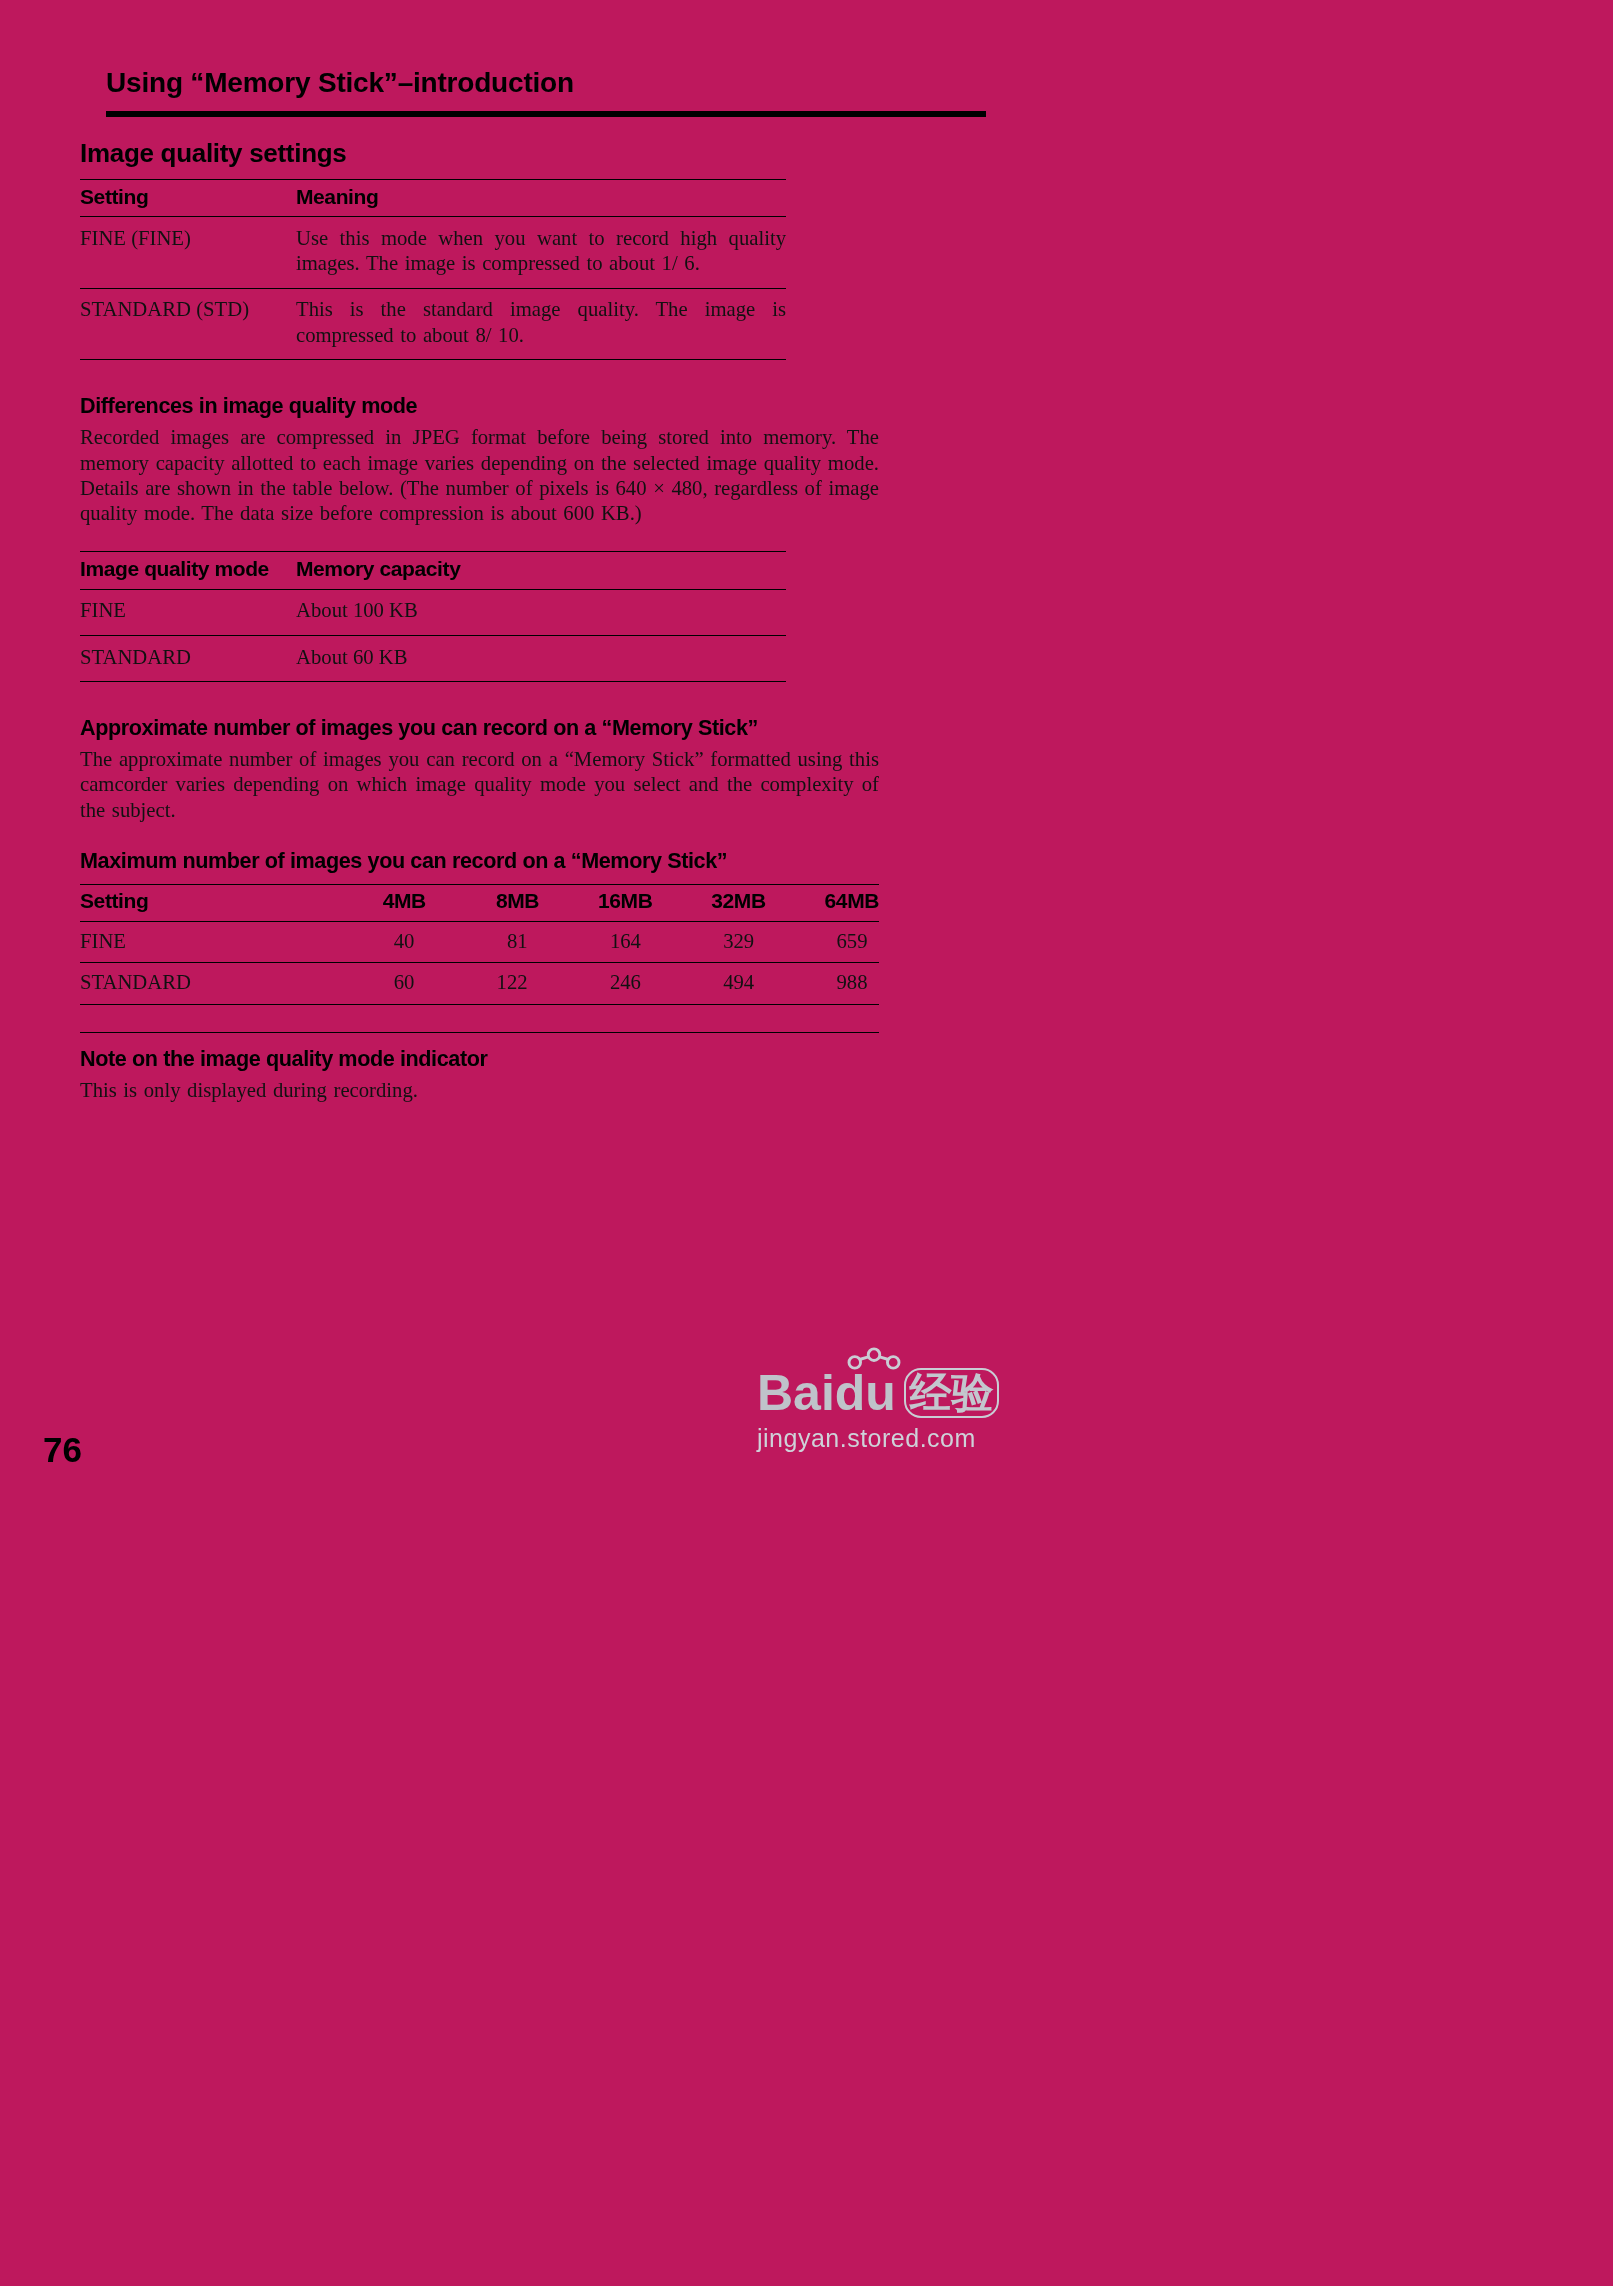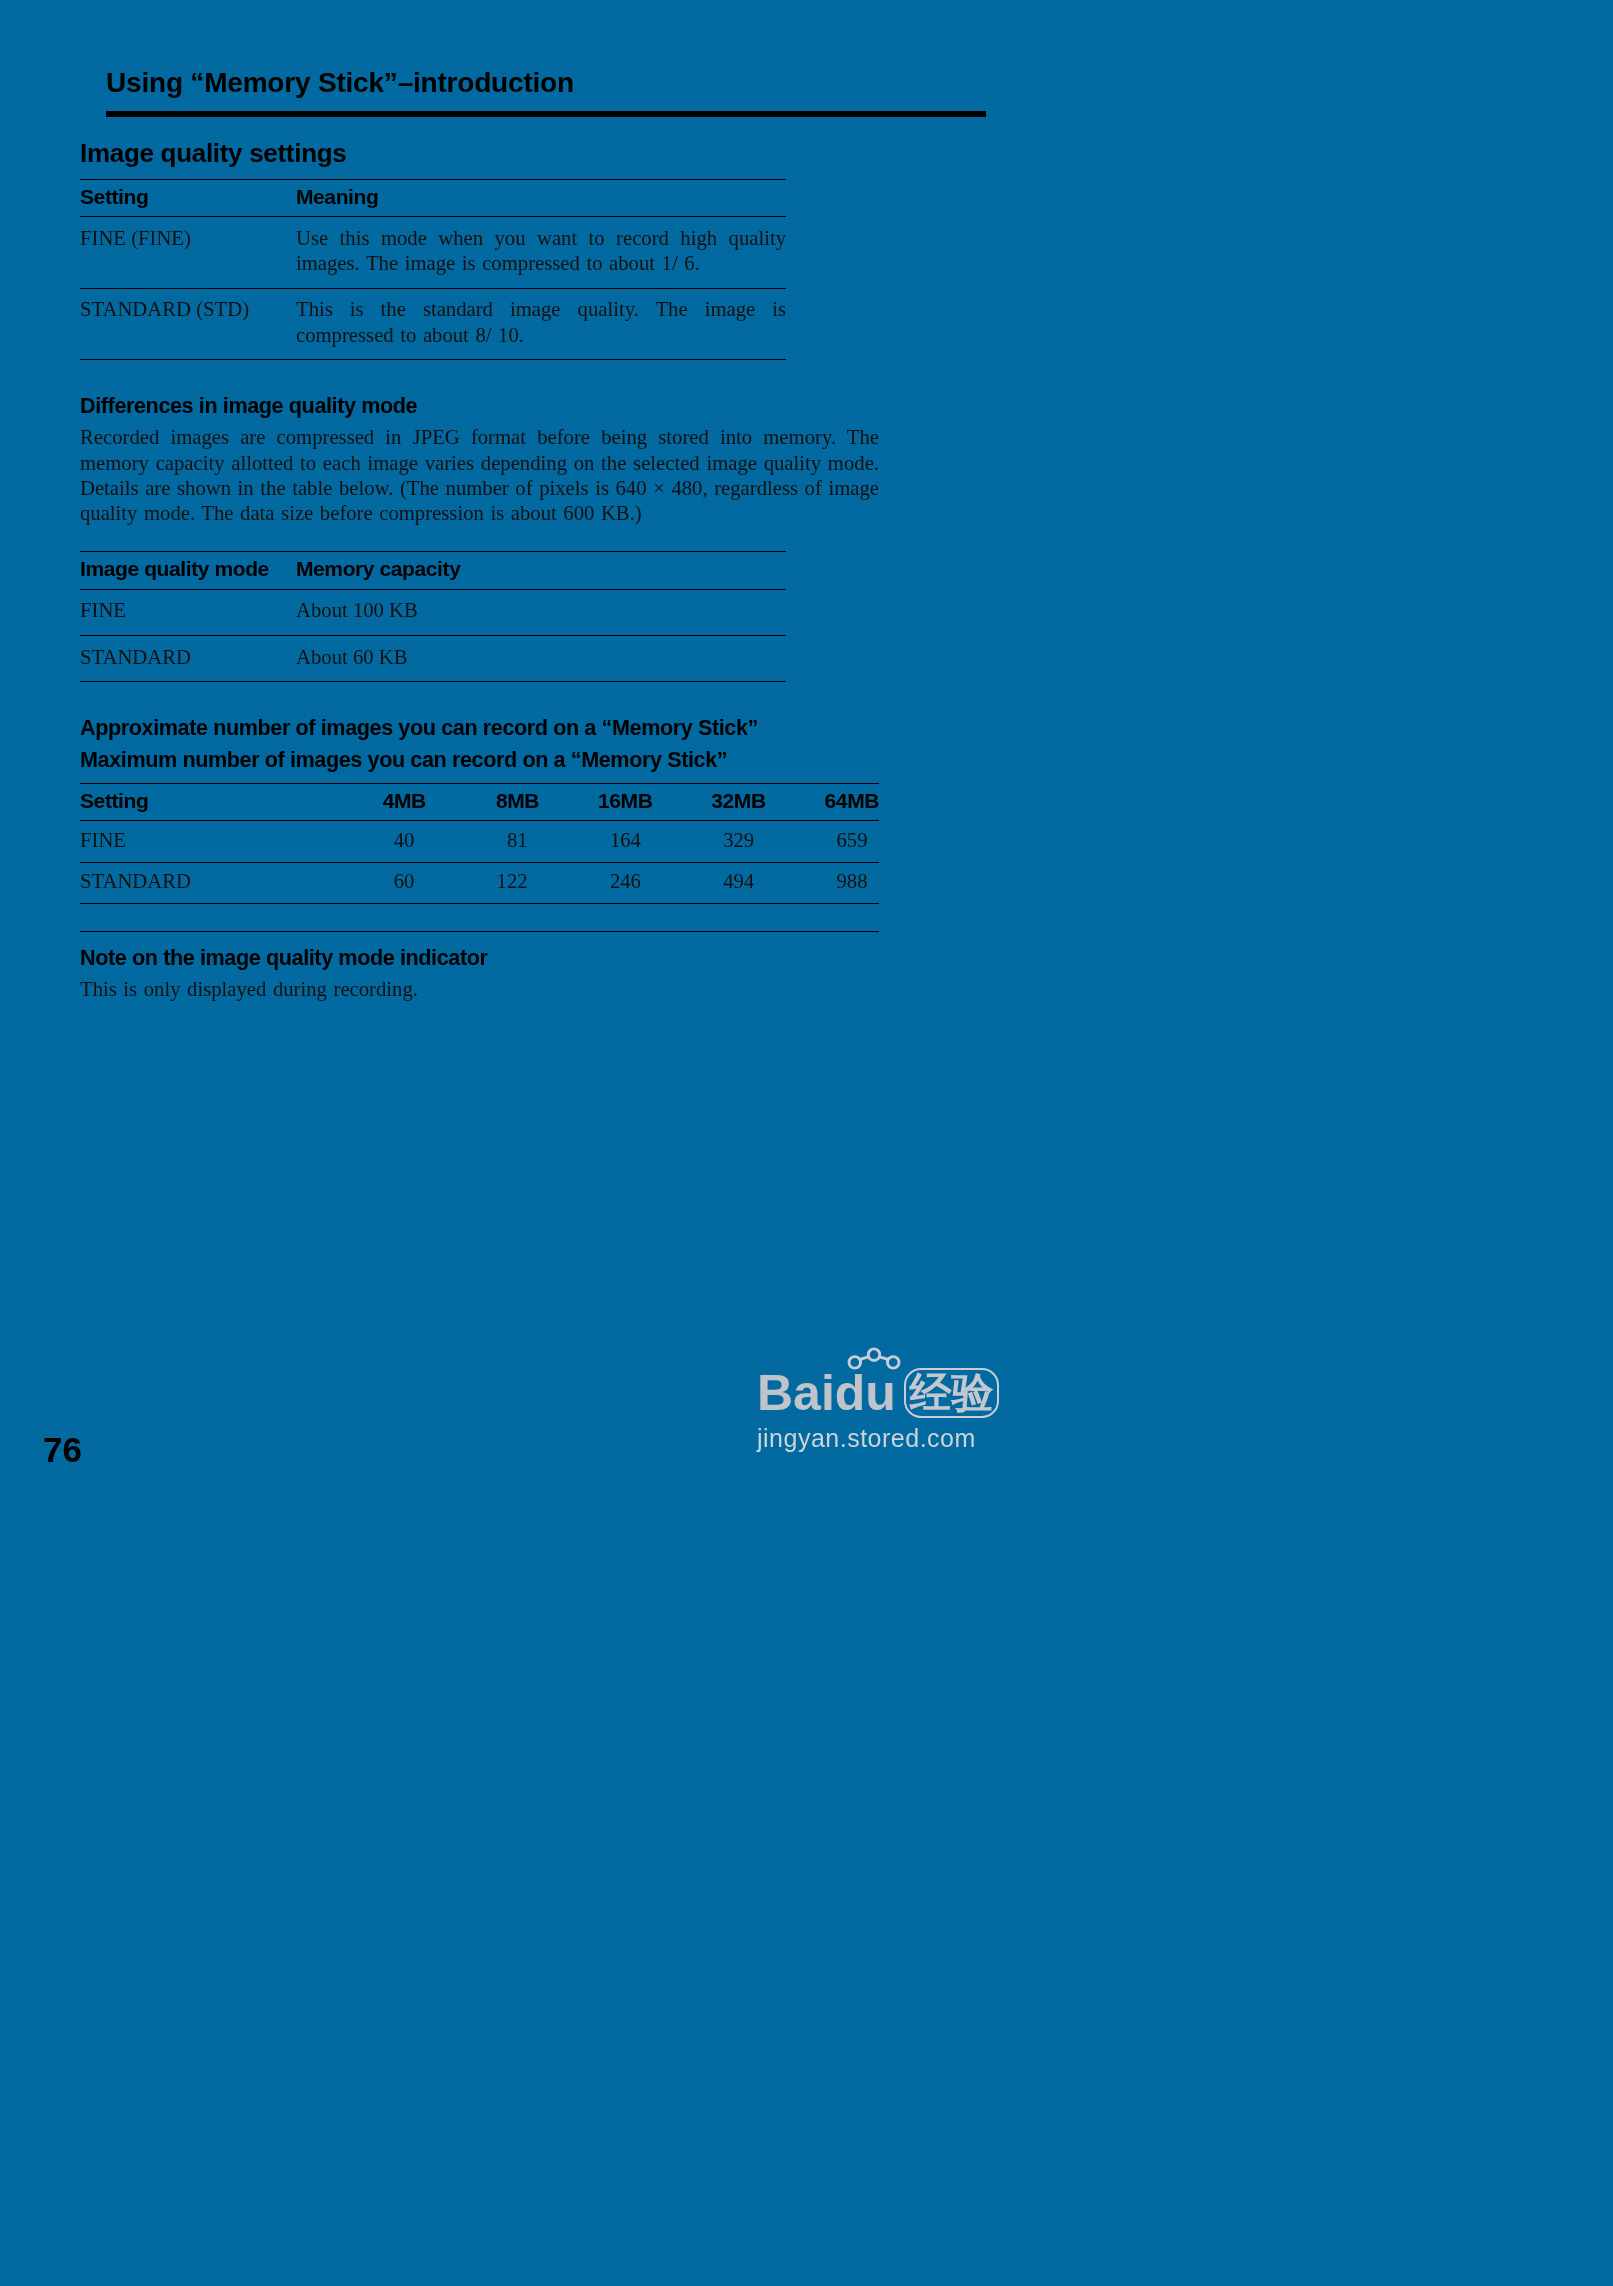--- a/index.html
+++ b/index.html
@@ -1,21 +1,21 @@
 <!DOCTYPE html>
 <html><head>
 <meta charset="utf-8">
 <style>
   * { margin:0; padding:0; box-sizing:border-box; }
   html,body { background:#ffffff; }
   .page {
     position:relative;
     width:1614px;
     height:2286px;
-    background:#0369a1;
+    background:#be185d;
     color:#141414;
     font-family:"Liberation Serif", serif;
     overflow:hidden;
   }
   
   .doc-header { margin:67px 0 0 106px; width:880px; }
   .doc-header h1 {
     font-family:"Liberation Sans", sans-serif;
     font-weight:bold;
     font-size:28px;
@@ -200,20 +200,21 @@
           <td>About 100 KB</td>
         </tr>
         <tr>
           <td class="col-a">STANDARD</td>
           <td>About 60 KB</td>
         </tr>
       </tbody>
     </table>
 
     <div class="subheading">Approximate number of images you can record on a “Memory Stick”</div>
+    <p class="body-text mb-para">The approximate number of images you can record on a “Memory Stick” formatted using this camcorder varies depending on which image quality mode you select and the complexity of the subject.</p>
 
     <div class="subheading">Maximum number of images you can record on a “Memory Stick”</div>
 
     <table class="wide mt-gap-sm">
       <thead>
         <tr>
           <th class="label-col">Setting</th>
           <th class="num-col">4MB</th>
           <th class="num-col">8MB</th>
           <th class="num-col">16MB</th>

